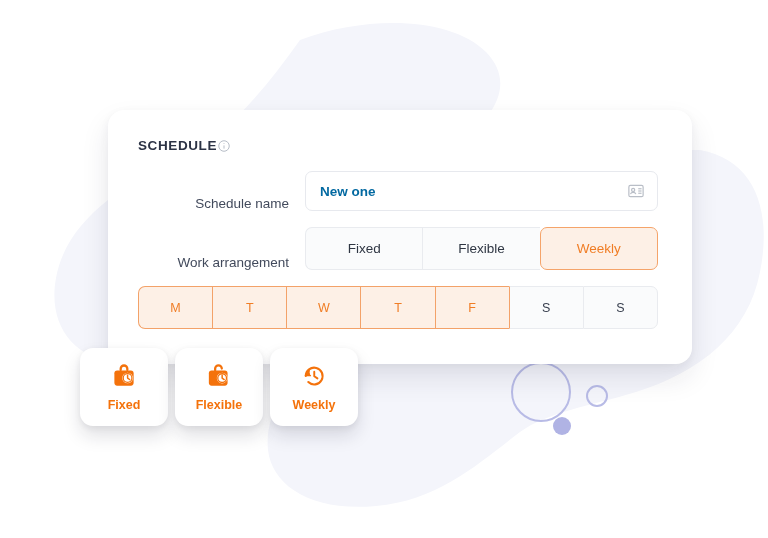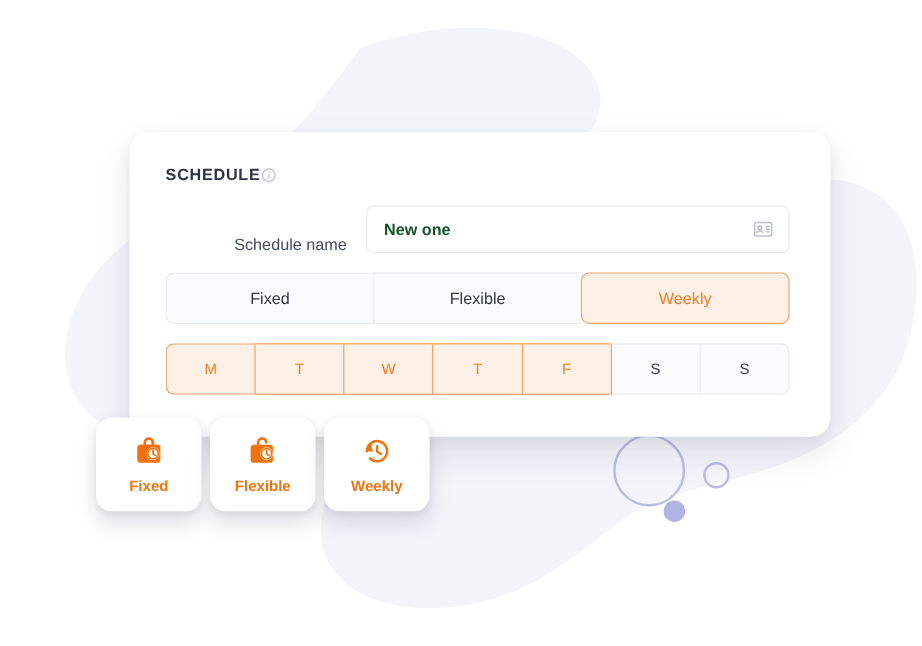--- a/index.html
+++ b/index.html
@@ -134,21 +134,21 @@
     border-radius: 7px;
     background: #ffffff;
     display: flex;
     align-items: center;
     padding: 0 12px 0 14px;
   }
   .text-field-value {
     flex: 1 1 auto;
     font-size: 13.5px;
     font-weight: bold;
-    color: #14532d;
+    color: #0369a1;
   }
   .field-trailing-icon {
     width: 18px;
     height: 18px;
     color: #b9bec7;
     flex: 0 0 auto;
   }
   .field-trailing-icon svg { display: block; }
 
   
@@ -312,20 +312,21 @@
               <path d="M4.6 16.2c.6-1.7 2-2.5 3.6-2.5s3 .8 3.6 2.5"></path>
               <line x1="15" y1="9" x2="19.4" y2="9"></line>
               <line x1="15" y1="12" x2="19.4" y2="12"></line>
               <line x1="15" y1="15" x2="19.4" y2="15"></line>
             </svg>
           </span>
         </div>
       </div>
 
       <div class="form-row">
+        <div class="row-label">Work arrangement</div>
         <div class="segmented">
           <div class="segment">
             <span>Fixed</span>
           </div>
           <div class="segment">
             <span>Flexible</span>
           </div>
           <div class="segment active">
             <span>Weekly</span>
           </div>

